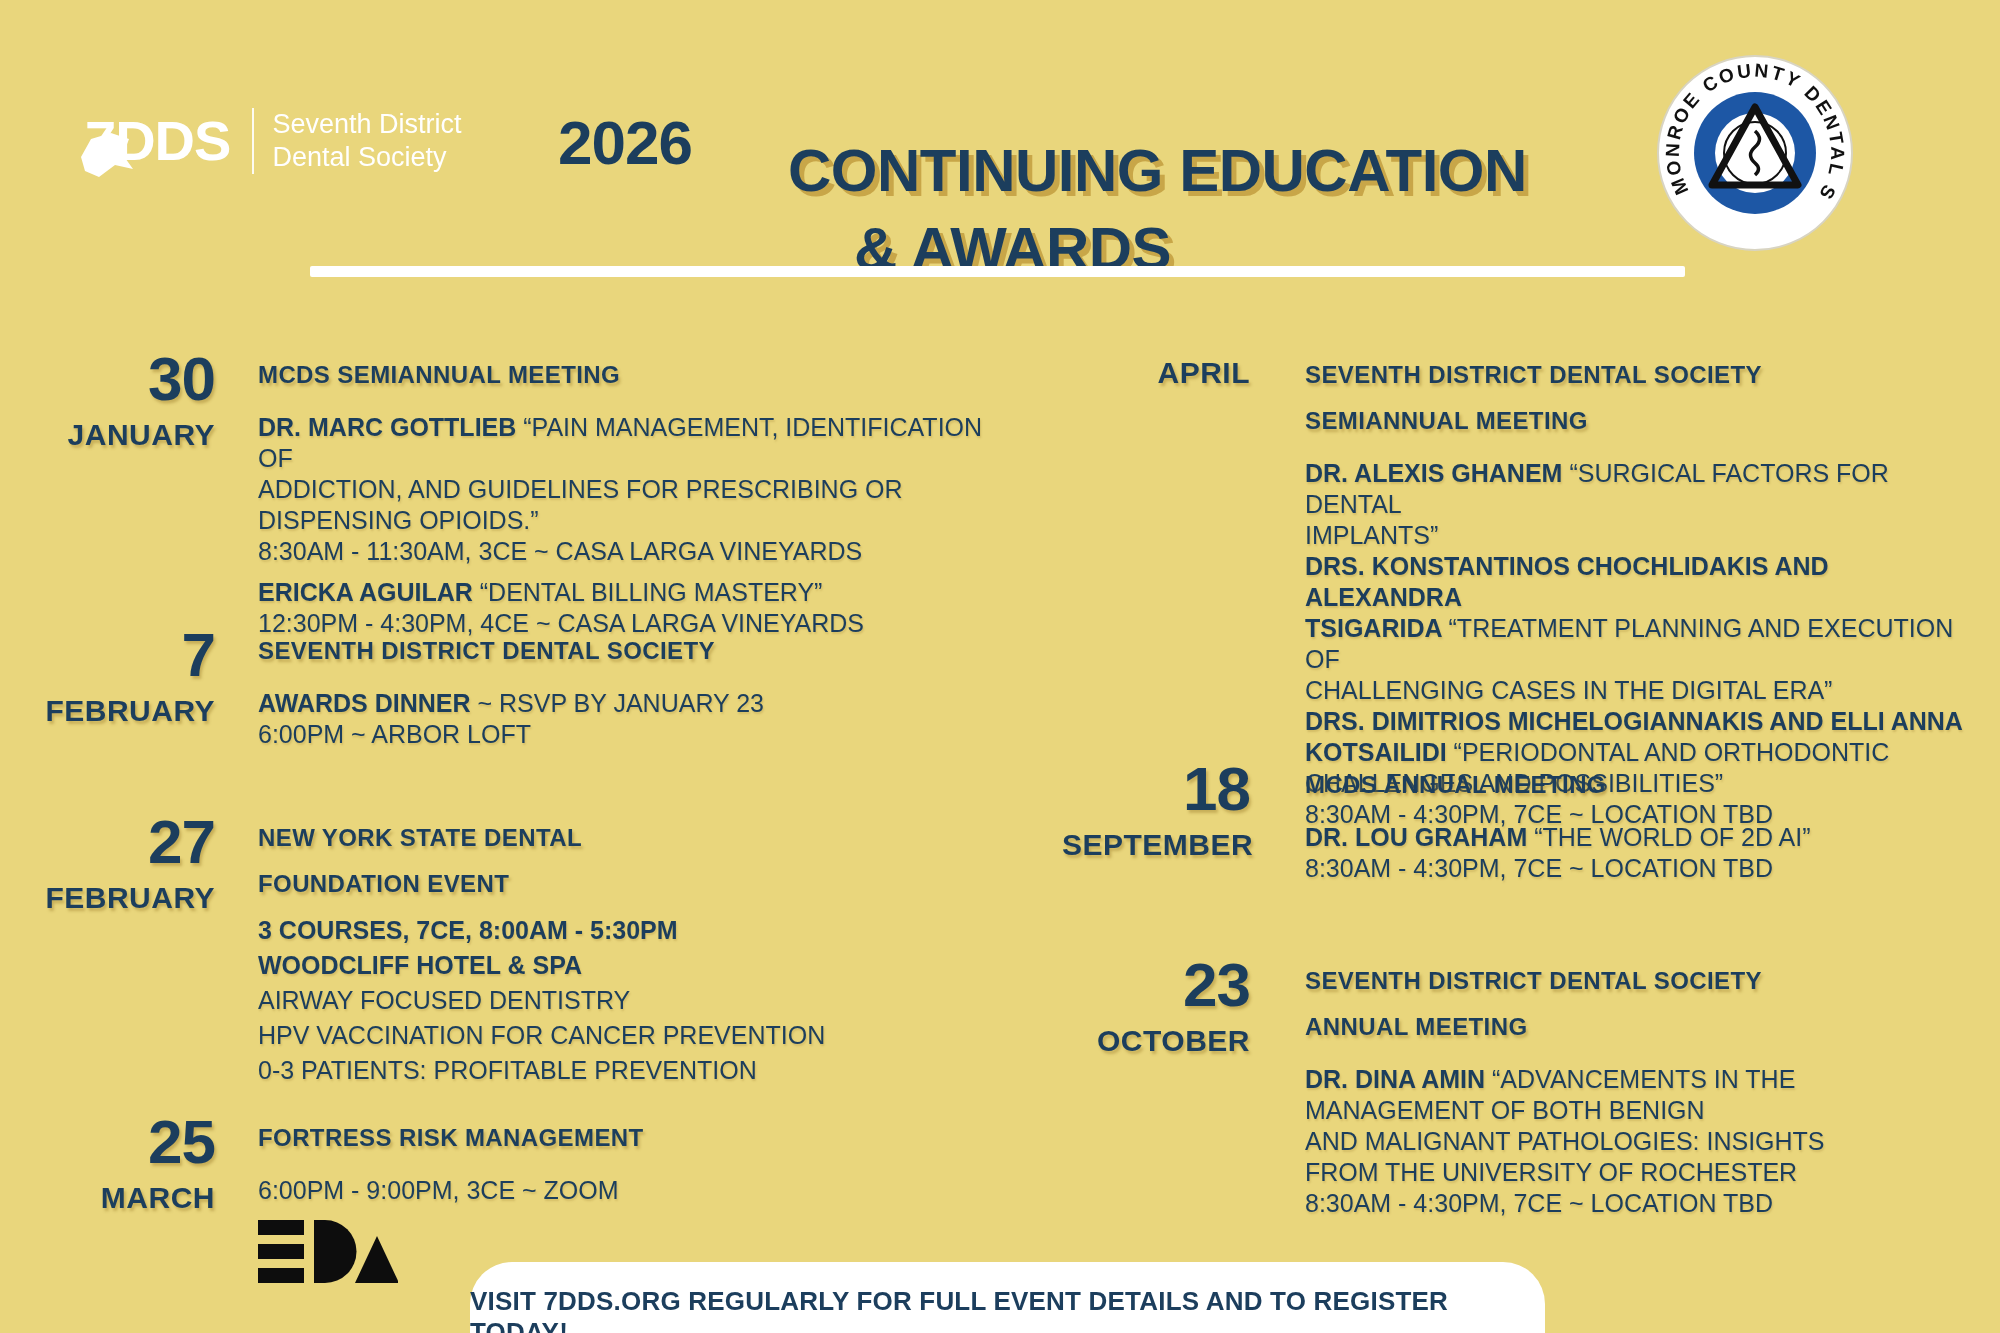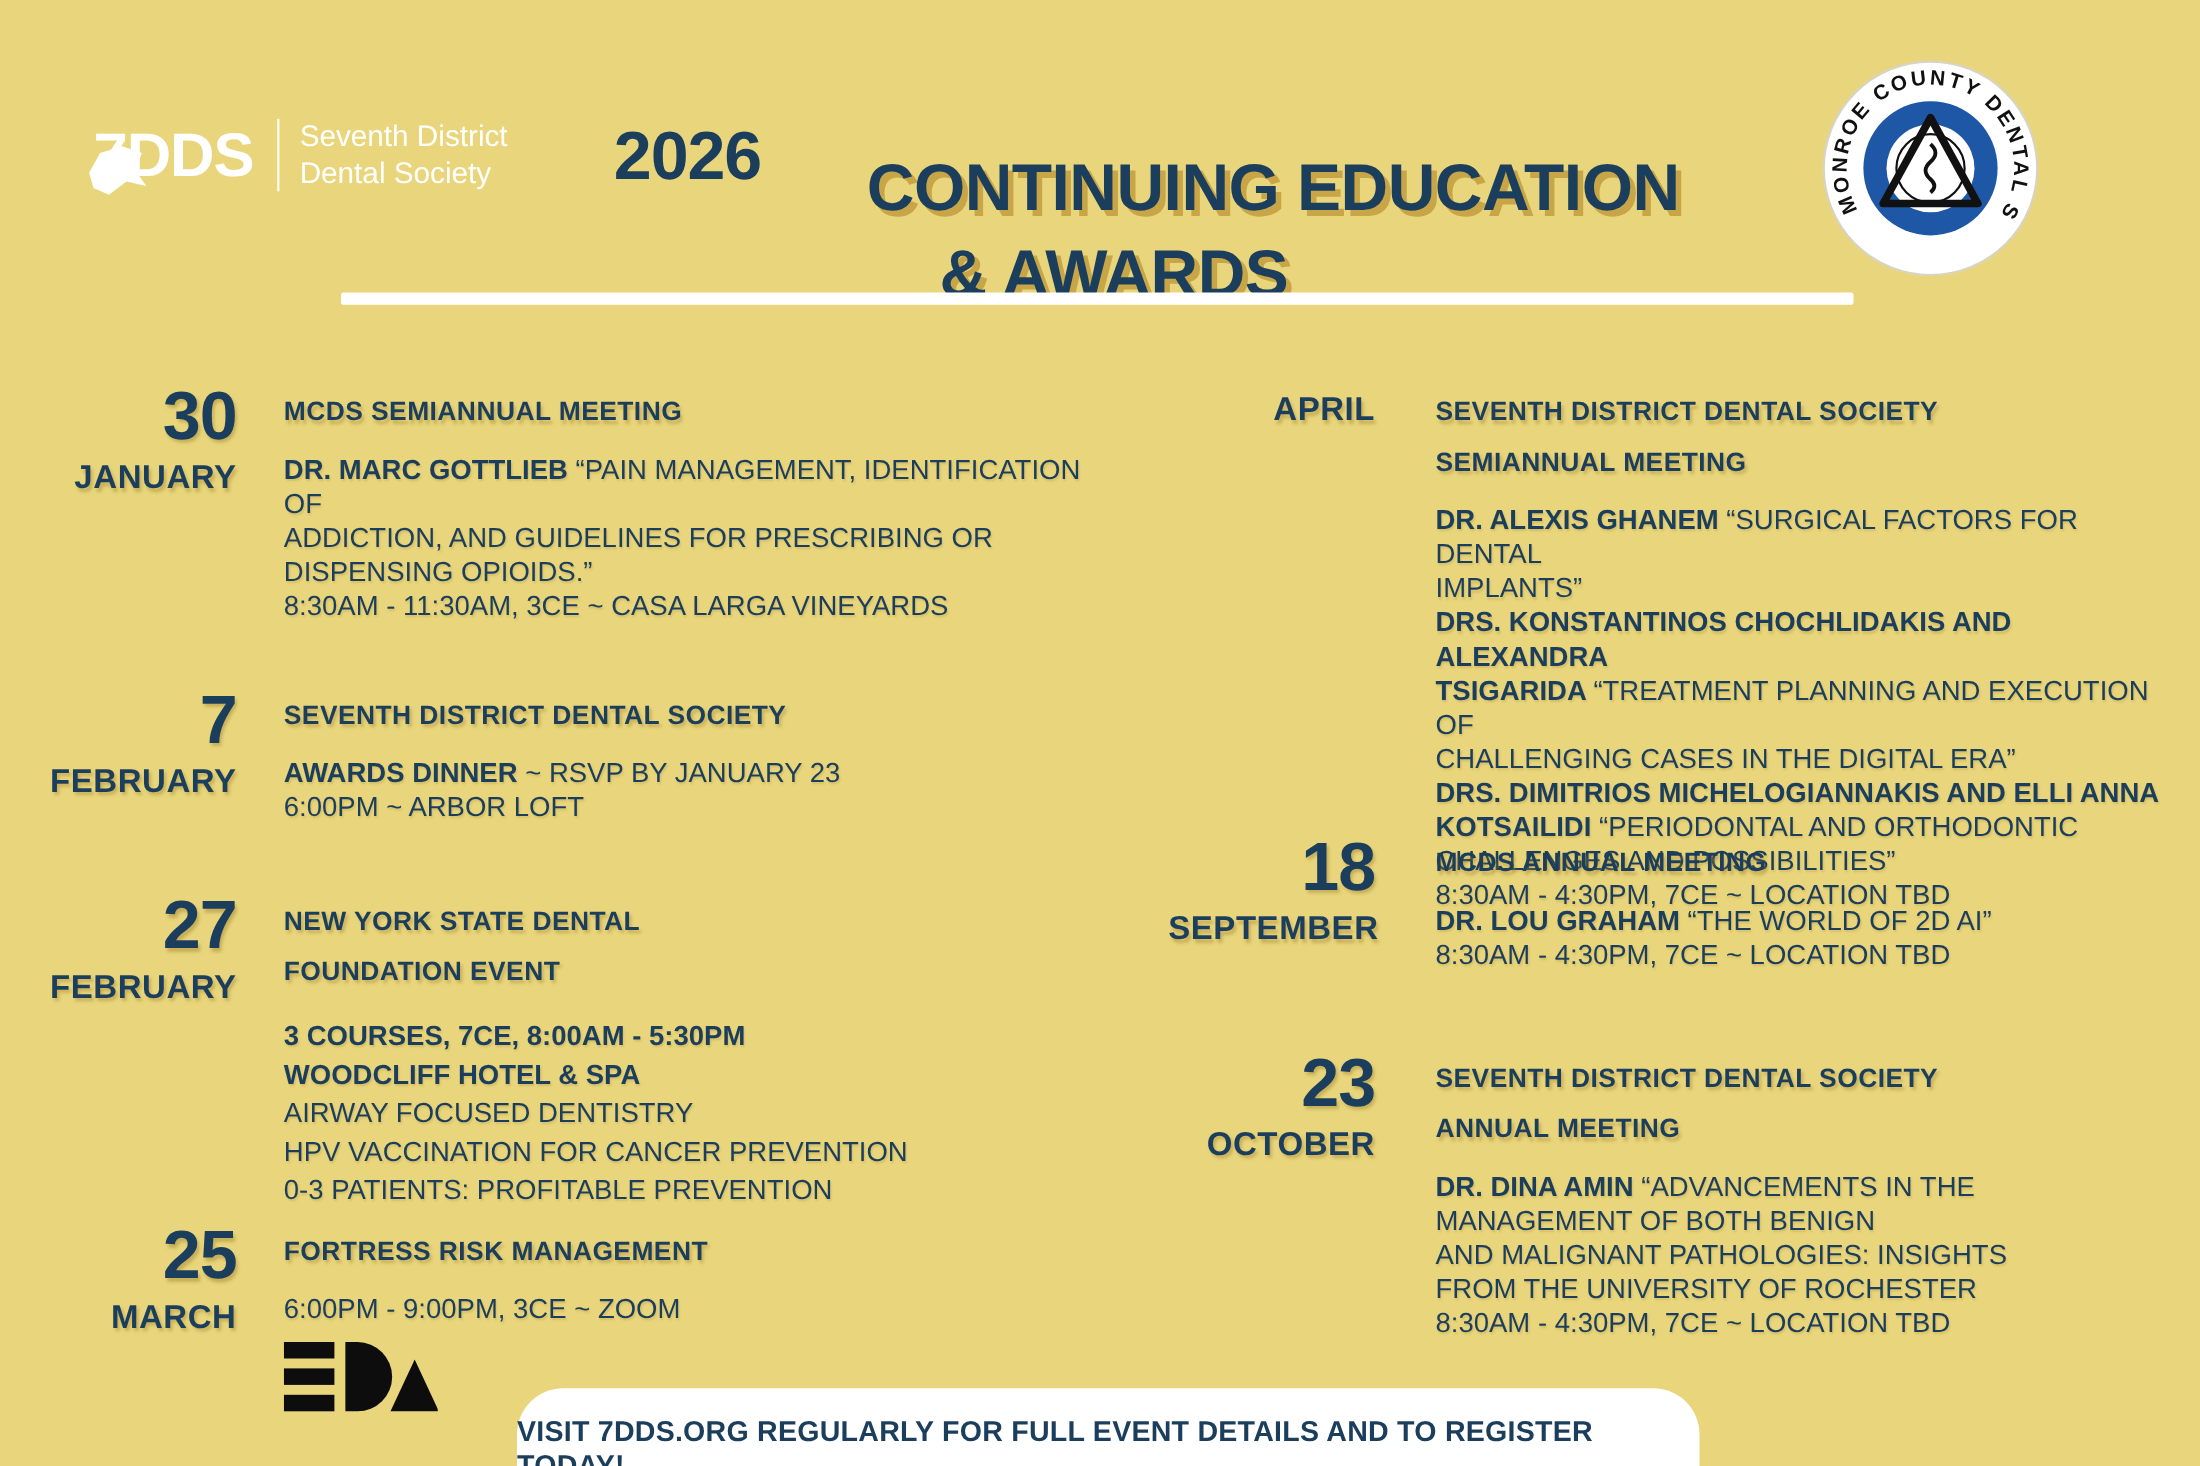--- a/index.html
+++ b/index.html
@@ -40,21 +40,21 @@
   .col-right .event .date{width:188px;}
   .event .day{font-size:62px;font-weight:800;line-height:1;letter-spacing:-1px;}
   .event .month{font-size:30px;font-weight:800;margin-top:8px;letter-spacing:.5px;}
   .event .content{position:absolute;top:0;}
   .col-left  .event .content{left:218px;width:760px;}
   .col-right .event .content{left:243px;width:680px;}
   .event .title{margin:0;font-size:24px;font-weight:800;line-height:46px;letter-spacing:.4px;
     white-space:pre-line;text-shadow:2px 3px 3px rgba(158,126,45,.45);}
   .event .body{margin-top:14px;font-size:25px;line-height:31px;white-space:pre-line;
     text-shadow:1px 2px 2px rgba(158,126,45,.28);}
-  .col-left .event:nth-child(3) .body{line-height:35px;margin-top:18px;}
+  .col-left .event:nth-child(3) .body{line-height:35px;margin-top:6px;}
   .event .body p{margin:0;}
   .event .body p.spaced{margin-top:10px;}
   .event .body strong{font-weight:800;white-space:pre-line;}
   .eda{margin-top:14px;}
   
   #footer-banner{position:absolute;left:470px;top:1262px;width:1075px;height:80px;background:#fff;
     border-radius:42px 42px 0 0;display:flex;align-items:flex-start;justify-content:center;}
   #footer-banner .txt{margin-top:24px;font-size:26px;font-weight:800;letter-spacing:.2px;color:#1c3e5d;}
 </style>
 </head>
@@ -104,21 +104,22 @@
       <div class="event">
         <div class="date">
           <div class="day">30</div>
           <div class="month">JANUARY</div>
         </div>
         <div class="content">
           <h3 class="title">MCDS SEMIANNUAL MEETING</h3>
           <div class="body"><p><strong>DR. MARC GOTTLIEB </strong><span>“PAIN MANAGEMENT, IDENTIFICATION OF
 ADDICTION, AND GUIDELINES FOR PRESCRIBING OR
 DISPENSING OPIOIDS.”
-8:30AM - 11:30AM, 3CE ~ CASA LARGA VINEYARDS</span></p></div>
+8:30AM - 11:30AM, 3CE ~ CASA LARGA VINEYARDS</span></p><p class="spaced"><strong>ERICKA AGUILAR </strong><span>“DENTAL BILLING MASTERY”
+12:30PM - 4:30PM, 4CE ~ CASA LARGA VINEYARDS</span></p></div>
         </div>
       </div>
       <div class="event">
         <div class="date">
           <div class="day">7</div>
           <div class="month">FEBRUARY</div>
         </div>
         <div class="content">
           <h3 class="title">SEVENTH DISTRICT DENTAL SOCIETY</h3>
           <div class="body"><p><strong>AWARDS DINNER</strong><span> ~ RSVP BY JANUARY 23

